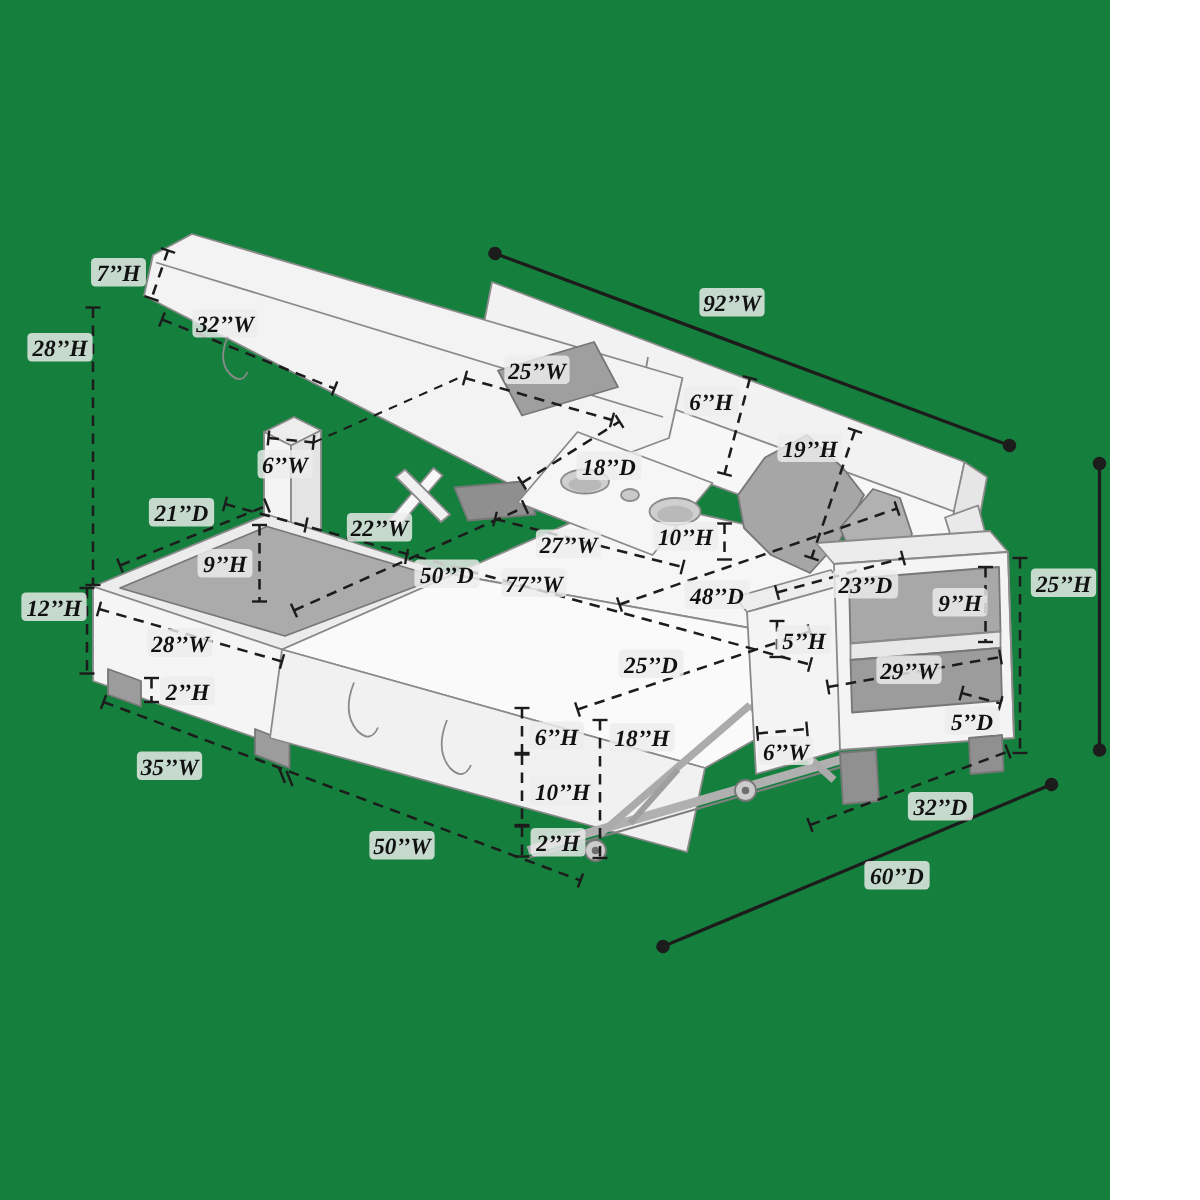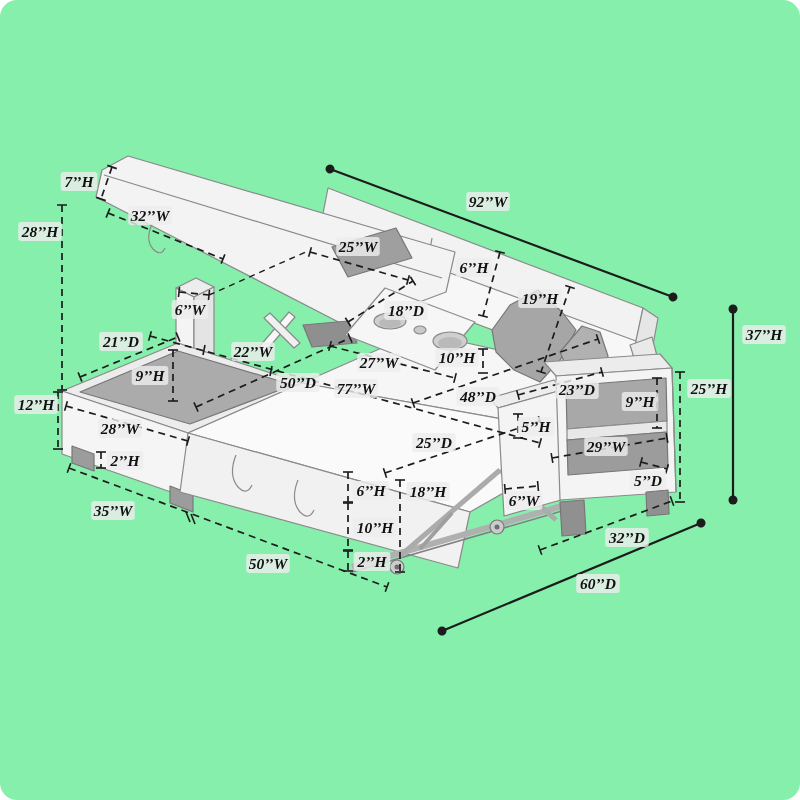--- a/index.html
+++ b/index.html
@@ -1,18 +1,18 @@
 <!DOCTYPE html>
 <html><head>
 <meta charset="utf-8">
 <title>Sofa Dimension Diagram</title>
 <style>
   html,body{margin:0;padding:0;background:#ffffff;}
-  #stage{position:relative;width:800px;height:800px;background:#86efac;overflow:hidden;
-         font-family:"Liberation Serif","DejaVu Serif",serif;border-radius:17px;}
+  #stage{position:relative;width:740px;height:800px;background:#15803d;overflow:hidden;
+         font-family:"Liberation Serif","DejaVu Serif",serif;}
   svg{display:block;}
   .art{stroke:#8a8a8a;stroke-width:1.2;stroke-linejoin:round;}
   .art-dk{stroke:#777777;stroke-width:1.2;stroke-linejoin:round;}
   .dim{stroke:#1c1c1c;stroke-width:1.7;stroke-dasharray:7 5;fill:none;}
   .dim-ext{stroke:#1c1c1c;stroke-width:1.4;stroke-dasharray:6 5;fill:none;}
   .tick{stroke:#1c1c1c;stroke-width:1.6;}
   .solid{stroke:#1c1c1c;stroke-width:2.2;fill:none;}
   .dim-label-text{font-family:"Liberation Serif","DejaVu Serif",serif;font-style:italic;
                   font-weight:700;font-size:15.5px;fill:#111111;}
 </style>

